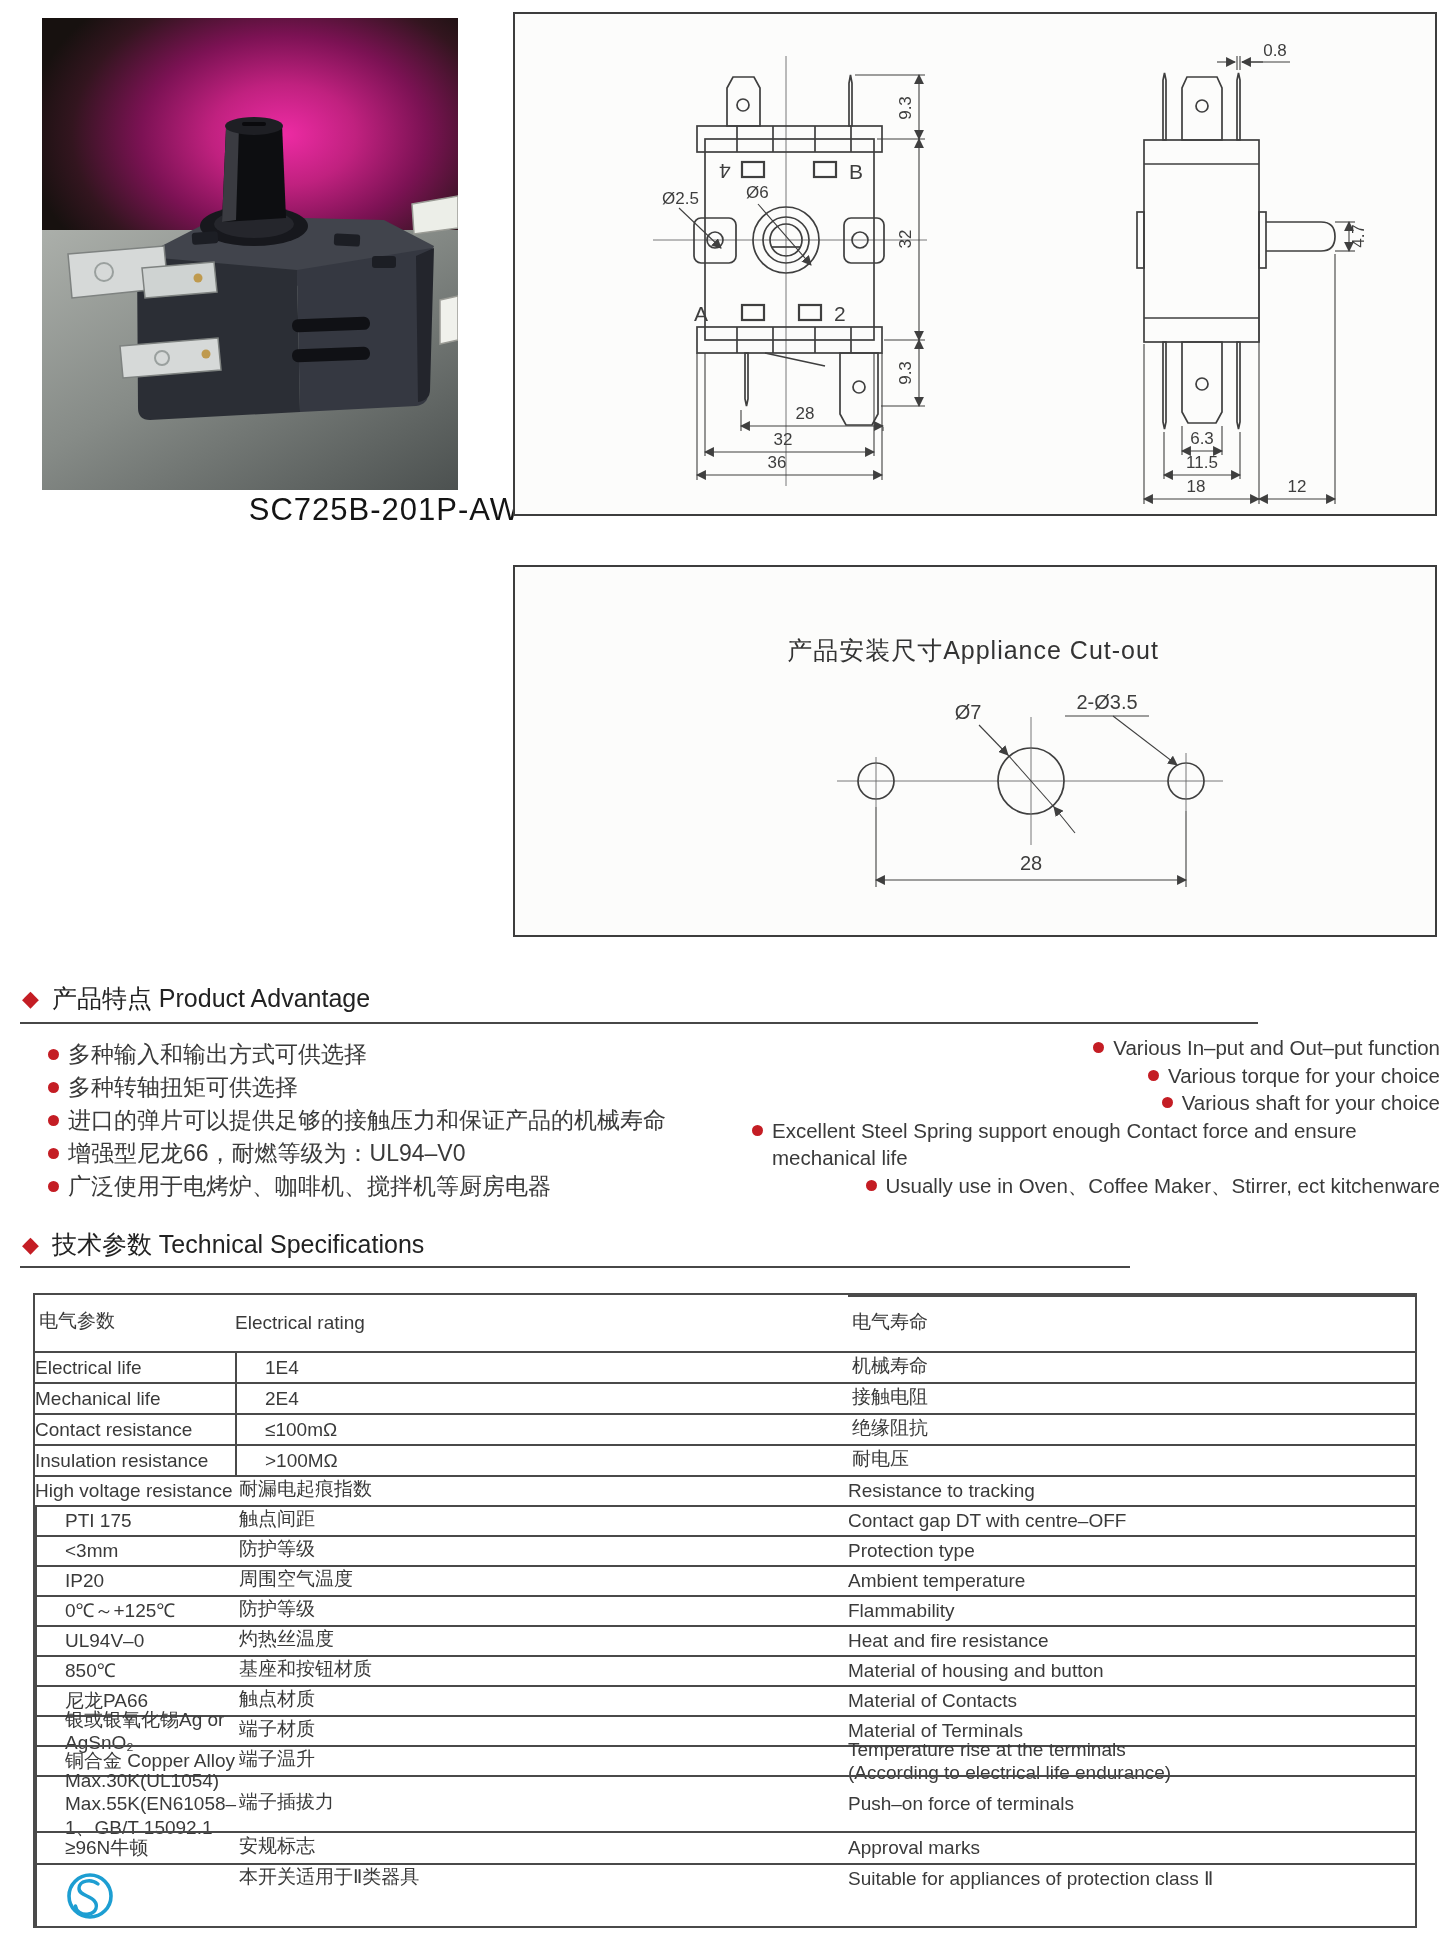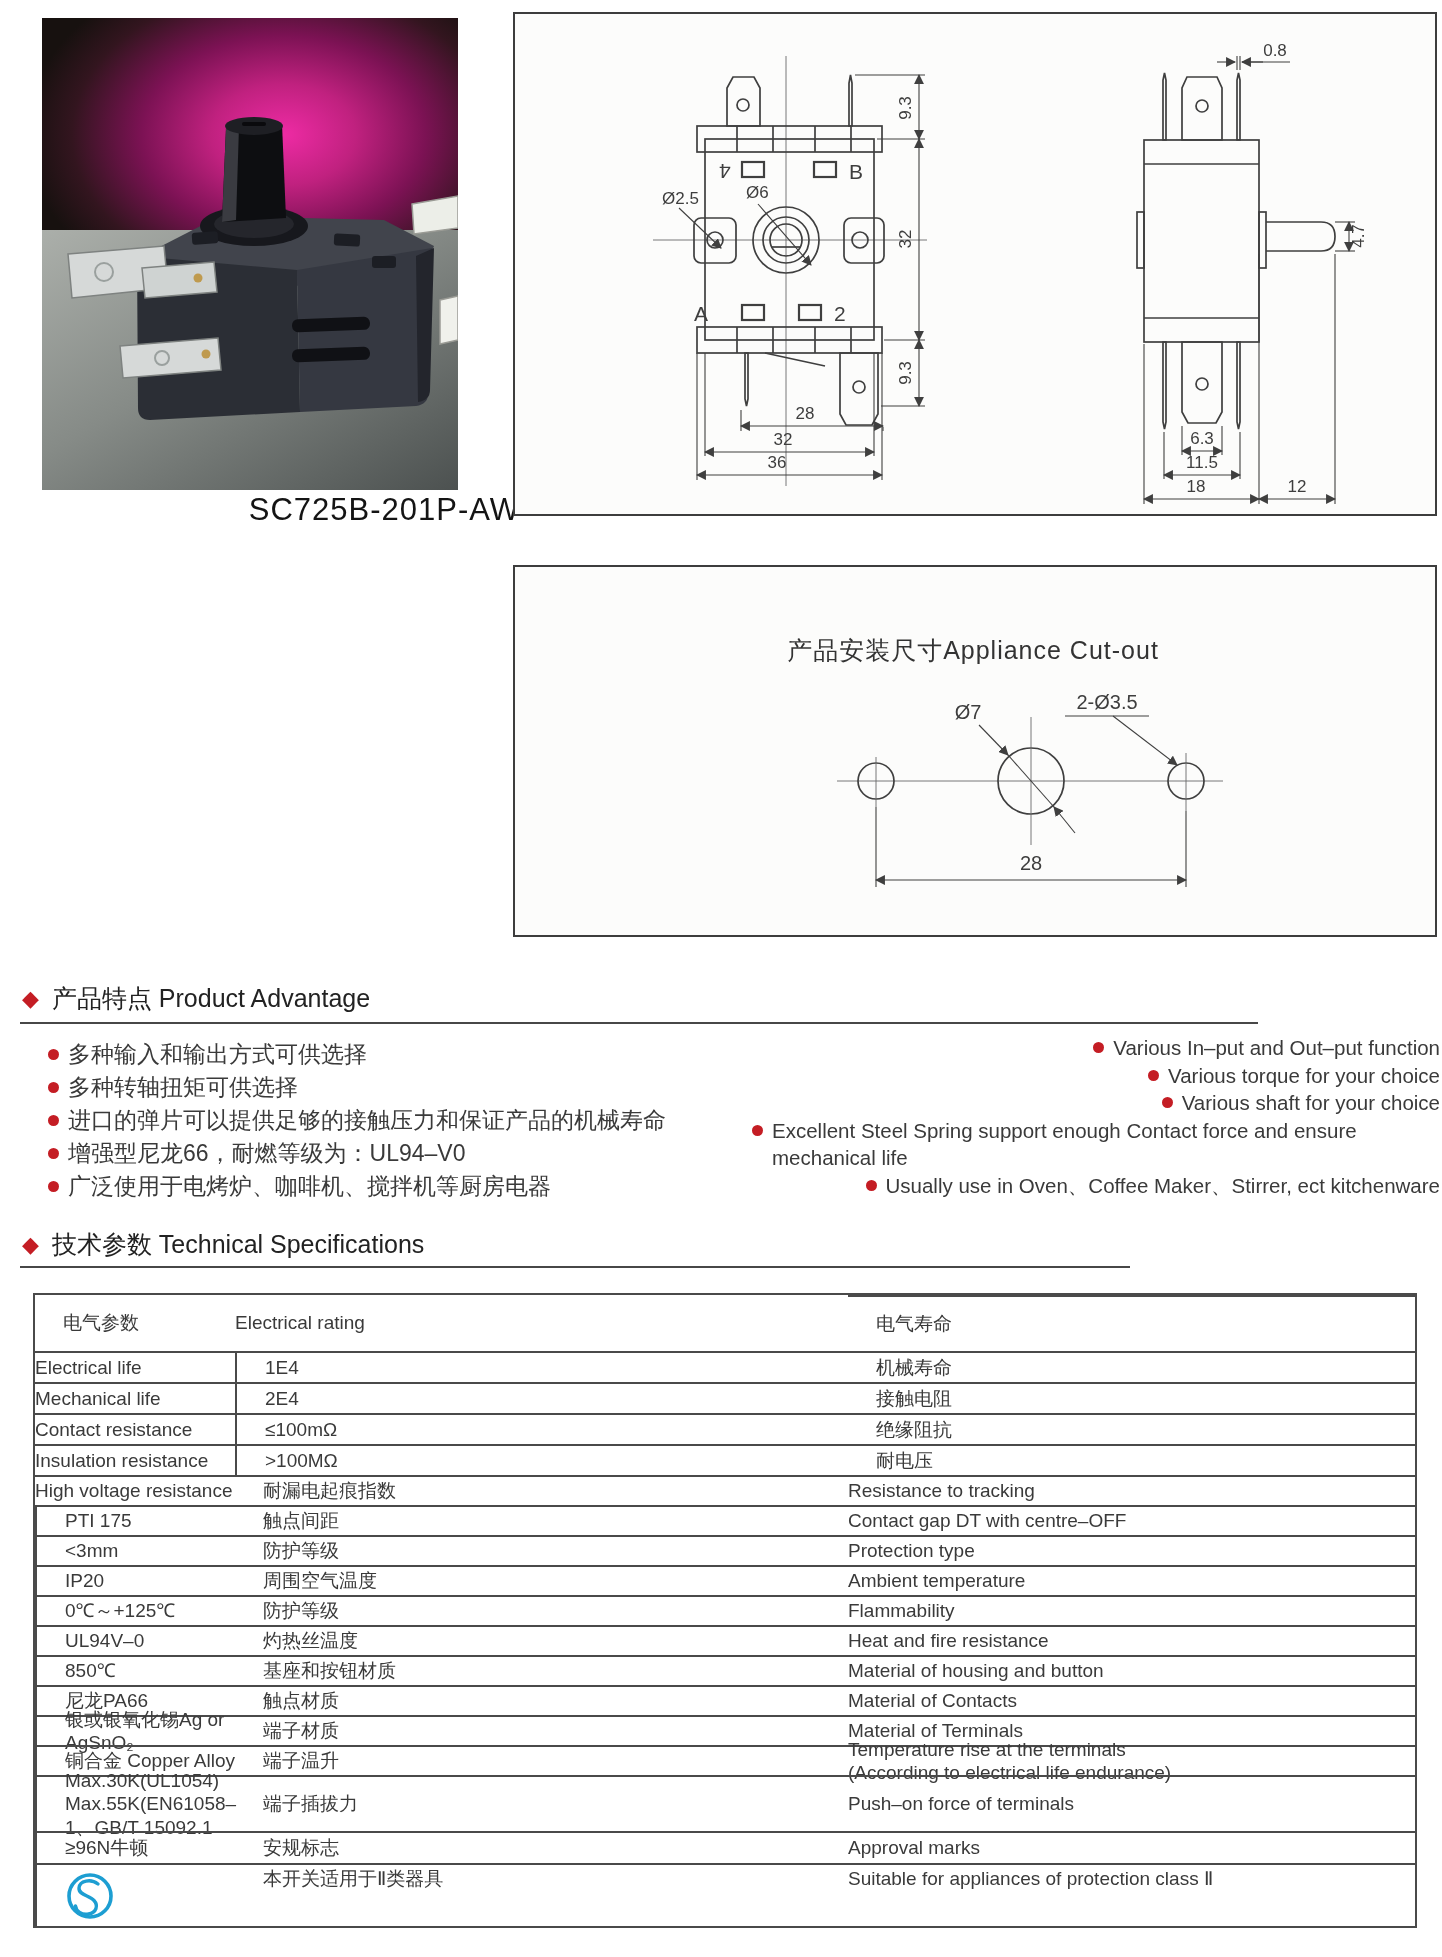--- a/index.html
+++ b/index.html
@@ -45,21 +45,21 @@
   .dot{flex:0 0 auto;width:11px;height:11px;border-radius:50%;background:#c41d24;margin-right:9px;}
   .adv-left .dot{margin-top:11px;}
   .adv-right .dot{margin-top:8px;}
 
   
   .spec-table{position:absolute;left:33px;top:1293px;width:1380px;
     display:grid;grid-template-columns:200px 613px 1fr;
     grid-template-rows:56px 31px 31px 31px 31px 30px 30px 30px 30px 30px 30px 30px 30px 30px 30px 56px 32px 30px 33px;
     border:2px solid #4a4a4a;font-size:19px;color:#3a3a3a;background:#fff;}
   .td{border-top:2px solid #4a4a4a;display:flex;align-items:center;white-space:pre-line;line-height:1.22;}
-  .td.cn{padding-left:28px;}
+  .td.cn{padding-left:4px;font-family:Liberation Mono, monospace;}
   .td.val{border-left:2px solid #4a4a4a;padding-left:28px;}
   .r0{border-top:none;}
   .span2{grid-row:span 2;}
   .s-logo{width:50px;height:50px;}
 </style>
 </head>
 <body>
 
 <div class="page">
 

